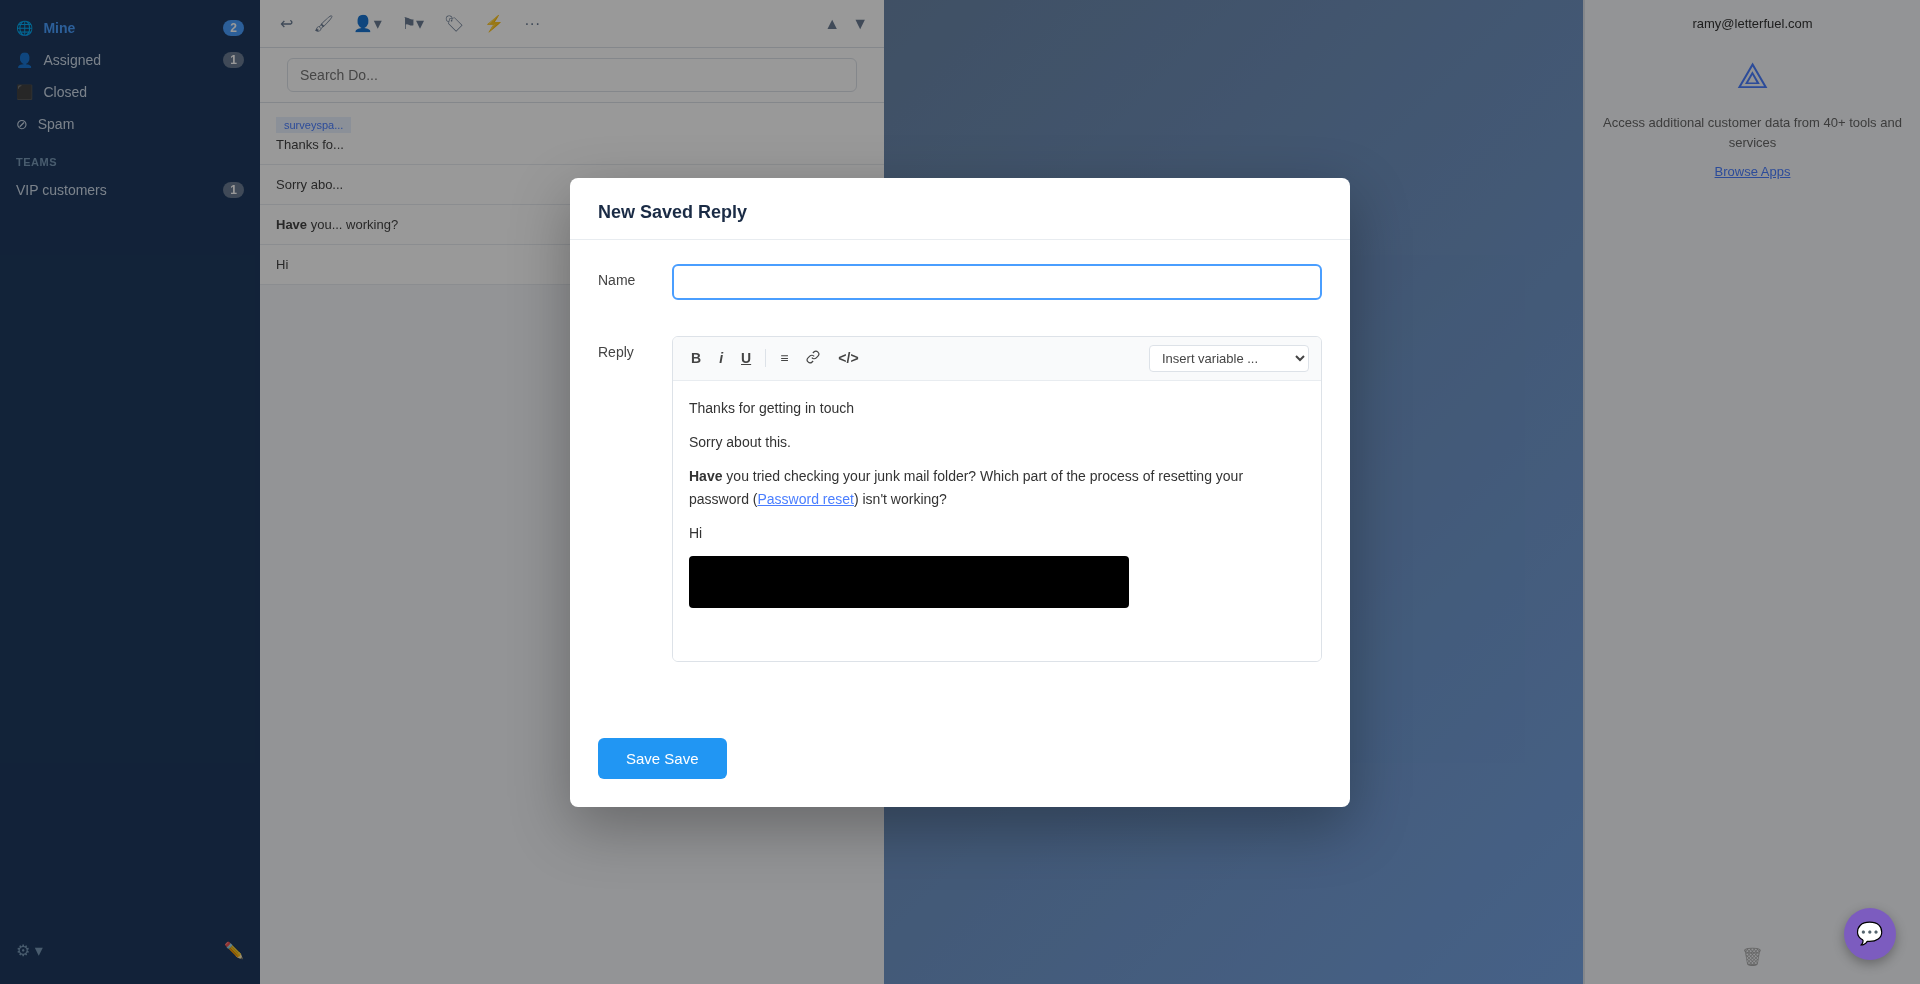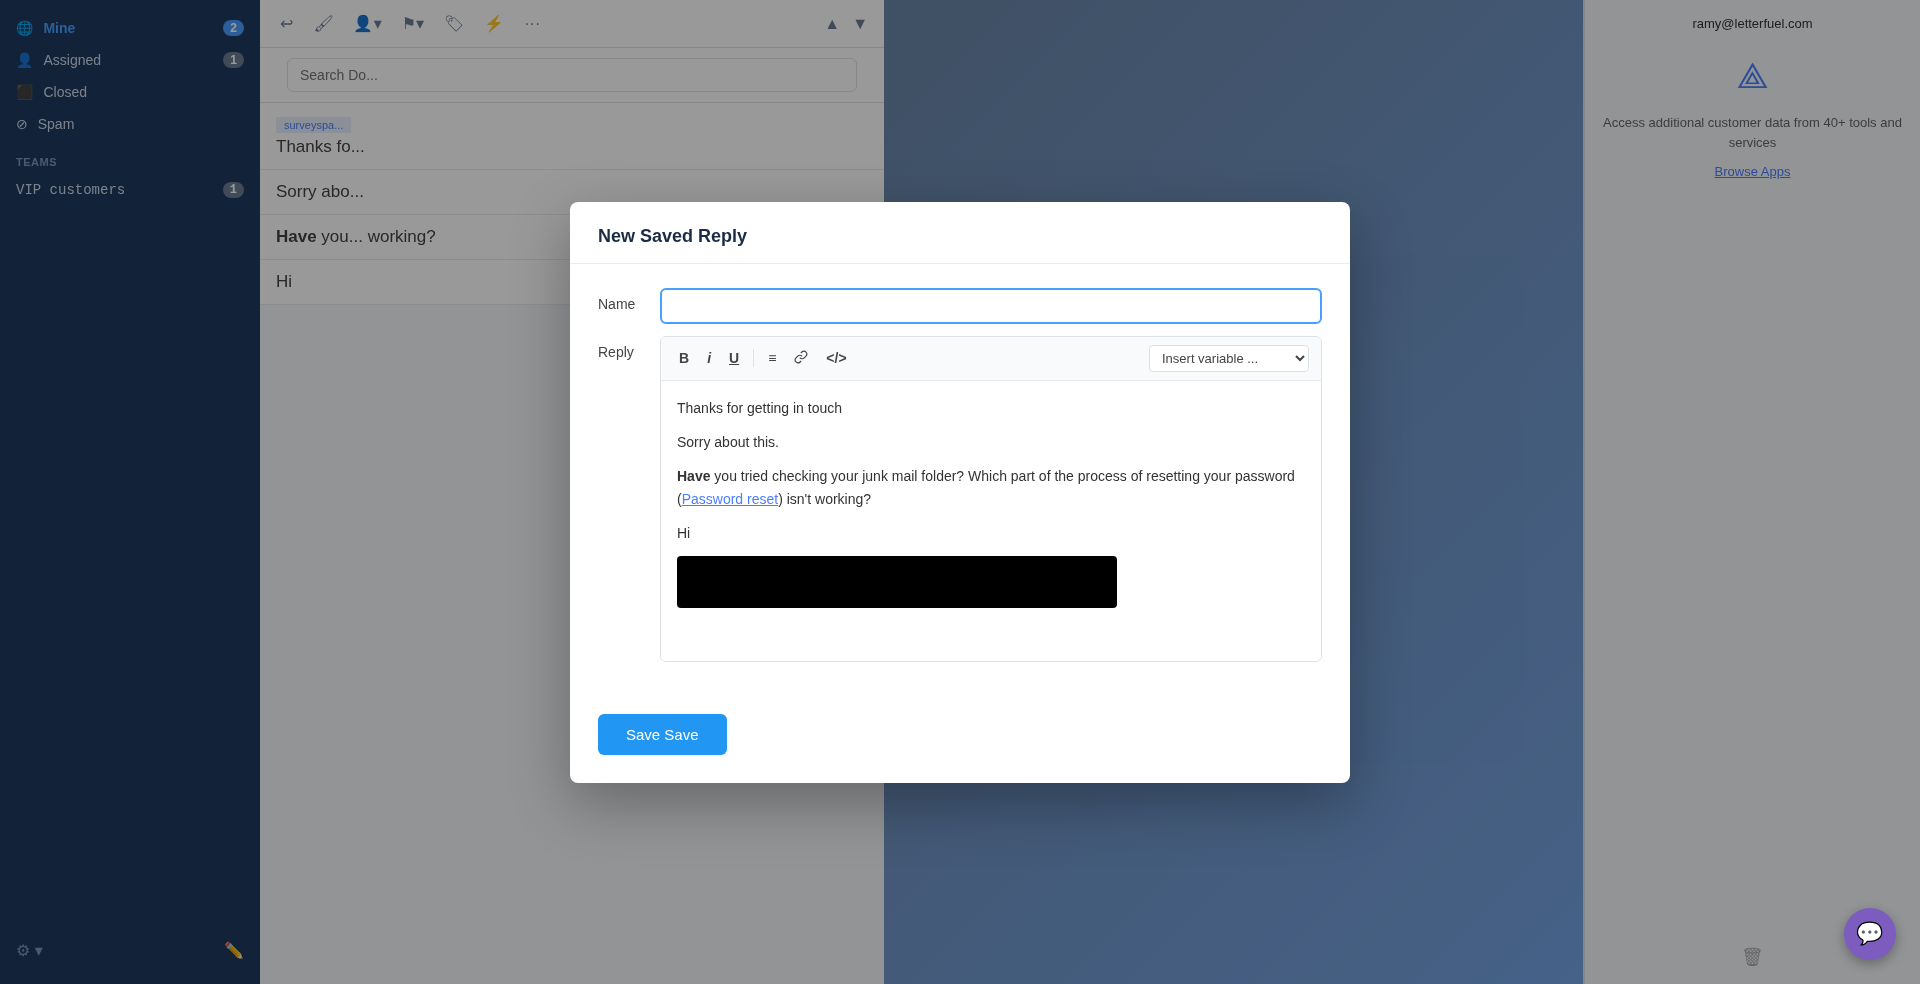--- a/index.html
+++ b/index.html
@@ -55,21 +55,20 @@
       letter-spacing: 0.5px;
     }
     .sidebar-team-item {
       display: flex;
       align-items: center;
       padding: 8px 16px;
       color: #cdd9e8;
       font-size: 14px;
       cursor: pointer;
       justify-content: space-between;
-      font-family: Liberation Mono, monospace;
     }
     .sidebar-bottom {
       position: absolute;
       bottom: 16px;
       left: 0;
       width: 260px;
       display: flex;
       align-items: center;
       padding: 8px 16px;
       gap: 10px;
@@ -130,21 +129,21 @@
     }
     .conv-tag {
       display: inline-block;
       background: #e8f0fe;
       color: #4a7eff;
       border-radius: 0;
       padding: 2px 8px;
       font-size: 11px;
       margin-bottom: 4px;
     }
-    .conv-text { font-size: 17px; color: #444; }
+    .conv-text { font-size: 13px; color: #444; }
     .conv-text strong { font-weight: 700; }
 
     
     .right-panel {
       width: 336px;
       background: #f5f7fa;
       border-left: 1px solid #dde2e8;
       padding: 16px;
       display: flex;
       flex-direction: column;
@@ -188,22 +187,22 @@
       font-size: 18px;
       font-weight: 600;
       color: #1a2b45;
     }
     .dialog-body {
       padding: 24px 28px;
     }
     .form-row {
       display: flex;
       align-items: flex-start;
-      gap: 12px;
-      margin-bottom: 12px;
+      gap: 24px;
+      margin-bottom: 36px;
     }
     .form-label {
       font-size: 14px;
       font-weight: 500;
       color: #444;
       min-width: 50px;
       padding-top: 8px;
     }
     .name-input {
       flex: 1;

